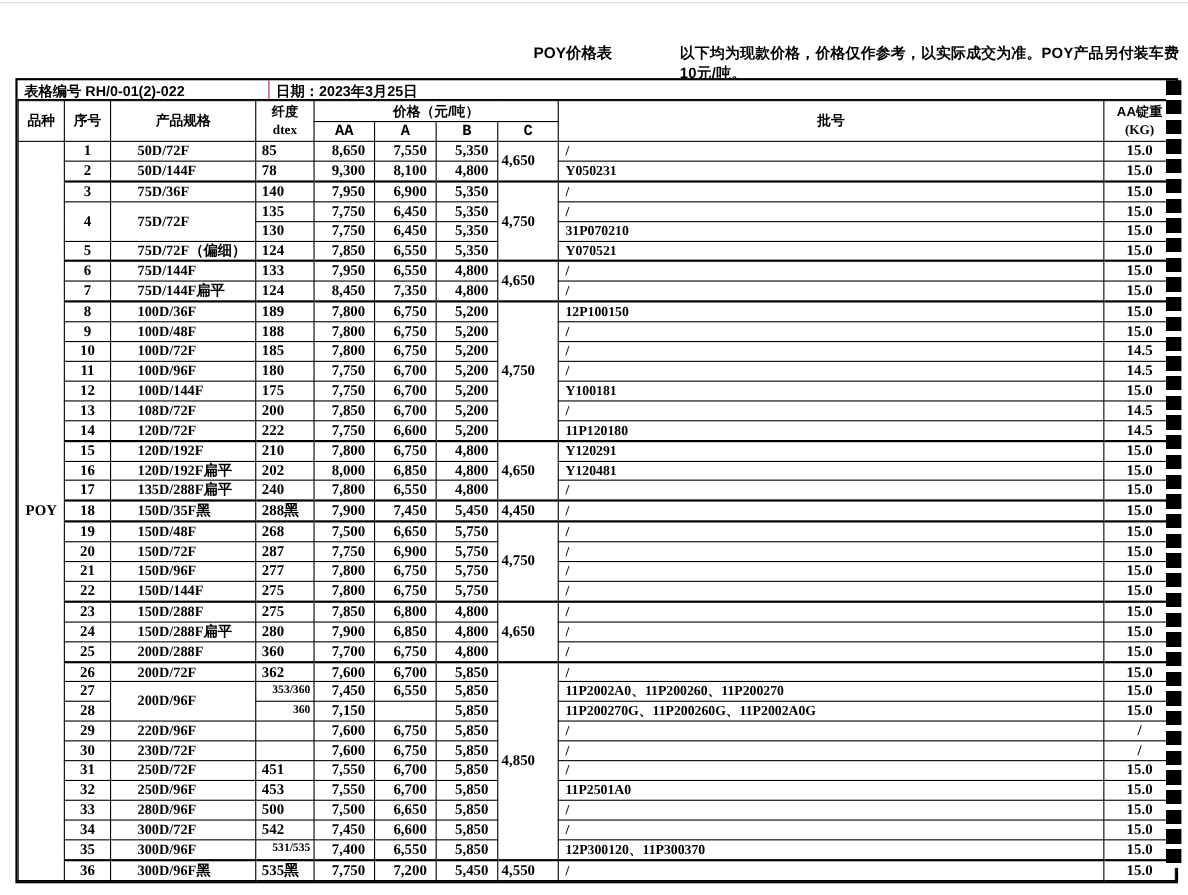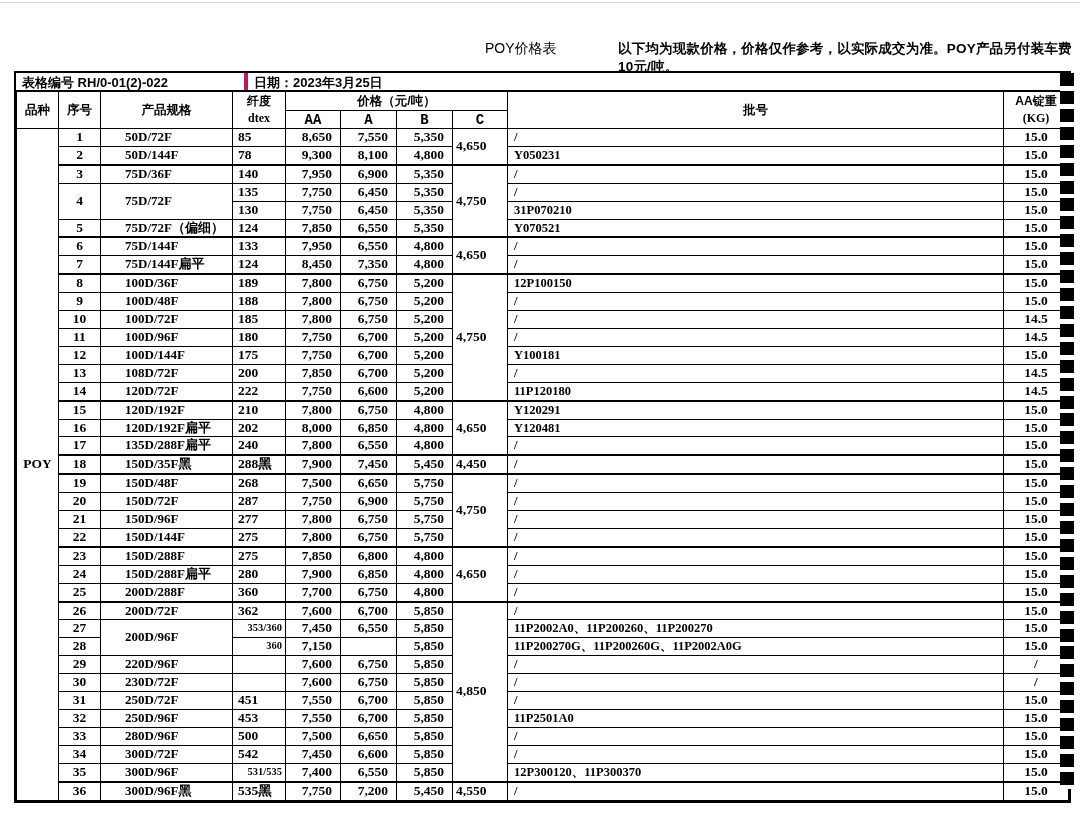--- a/index.html
+++ b/index.html
@@ -6,28 +6,28 @@
   body{width:1080px;height:814px;background:#fff;position:relative;overflow:hidden;
        font-family:"Liberation Sans","DejaVu Sans",sans-serif;color:#000;}
   .page{position:absolute;inset:0;background:#fff;}
   .scan-top{position:absolute;left:0;top:2px;width:1080px;height:1px;background:#d9d9d9;}
 
   
   .brand{position:absolute;left:28px;top:26px;display:flex;align-items:flex-start;gap:8px;}
   .brand svg{display:block;}
   .brand-cn{font-size:17px;font-weight:bold;color:#33454e;letter-spacing:1px;line-height:20px;}
   .brand-en{font-size:7px;font-weight:bold;color:#33454e;letter-spacing:.4px;line-height:9px;}
-  .doc-title{position:absolute;left:485px;top:40px;font-size:14px;font-weight:normal;}
+  .doc-title{position:absolute;left:485px;top:40px;font-size:14px;font-weight:bold;}
   .notice{position:absolute;left:604px;top:40px;font-size:13.5px;font-weight:bold;letter-spacing:.2px;margin-left:14px;}
 
   
   .sheet{position:absolute;left:14px;top:71px;width:1053px;border:2px solid #000;background:#fff;}
   .info-row{display:flex;height:17px;border-bottom:1px solid #000;}
   .info-cell{font-size:13px;font-weight:bold;padding:1px 6px 0 6px;white-space:nowrap;overflow:hidden;}
-  .info-form{width:216px;border-right:4px solid #be185d;}
+  .info-form{width:216px;border-right:1px solid #be185d;}
   .info-date{flex:1;}
 
   table{border-collapse:collapse;table-layout:fixed;width:100%;}
   th,td{border:1px solid #000;padding:0 3px;white-space:nowrap;overflow:hidden;
         font-weight:bold;height:16.9px;line-height:16.9px;}
   thead th{text-align:center;font-size:12.5px;padding:0 1px;}
   thead tr.h1 th{height:18px;line-height:17px;}
   thead tr.h2 th{height:17px;line-height:16px;font-family:Liberation Mono, monospace;font-size:14px;margin-top:16px;}
   th.twoline{line-height:13px;font-size:12px;}
   th.twoline .l2{font-family:"Liberation Serif","DejaVu Serif",serif;}

